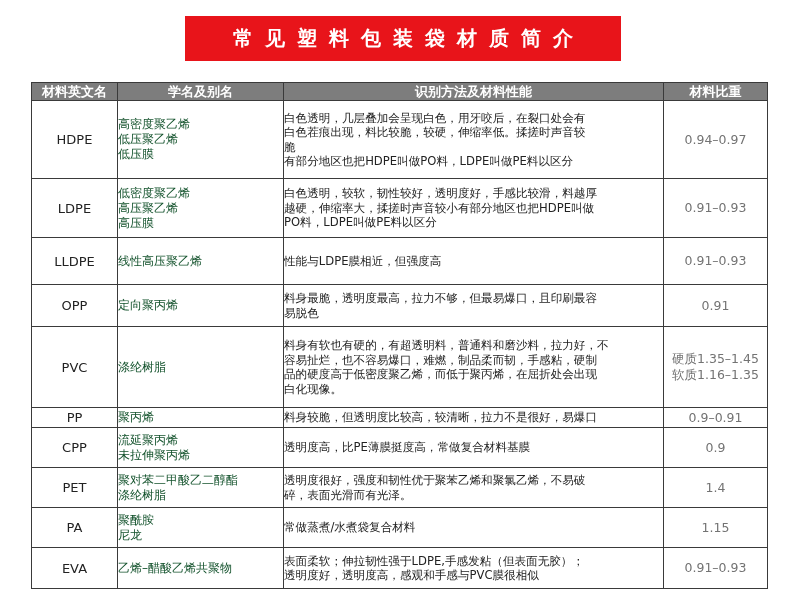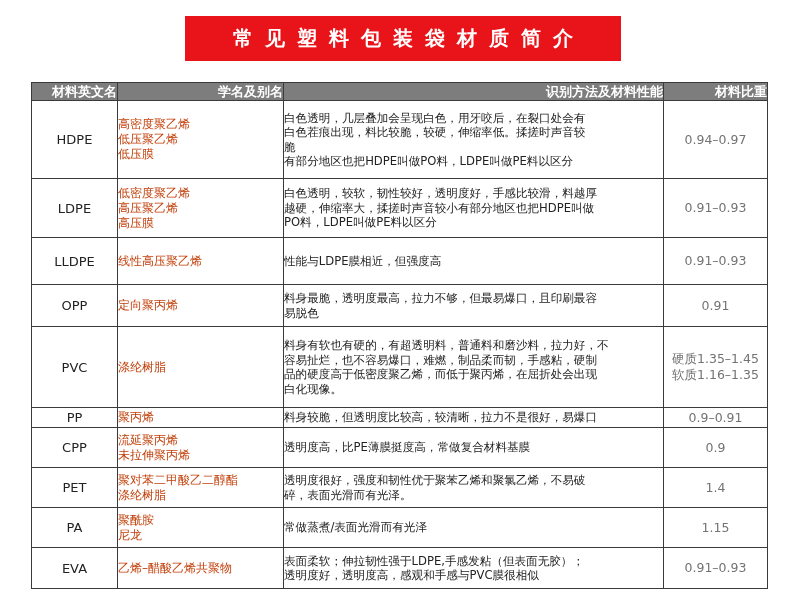--- a/index.html
+++ b/index.html
@@ -6,23 +6,23 @@
   body { width: 794px; height: 593px; position: relative; overflow: hidden;
          font-family: "DejaVu Sans", "Liberation Sans", sans-serif; color: #2a2a2a; }
   .banner { position: absolute; left: 185px; top: 16px; width: 436px; height: 45px;
             background: #e8141a; display: flex; align-items: center; justify-content: center; }
   .banner-title { color: #ffffff; font-weight: bold; font-size: 20px; letter-spacing: 12px;
                   padding-left: 12px; }
   table.materials { position: absolute; left: 31px; top: 82px; width: 736px;
                     border-collapse: collapse; table-layout: fixed; }
   table.materials th, table.materials td { border: 1.5px solid #3a3a3a; padding: 0; }
   table.materials th { background: #7d7d7d; color: #fff; font-weight: bold; font-size: 13px;
-                       height: 17px; line-height: 17px; text-align: right; }
+                       height: 17px; line-height: 17px; text-align: center; }
   td.code { text-align: center; font-size: 13px; color: #222; }
-  td.names { font-size: 12px; line-height: 15px; padding-left: 8px; color: #c2410c; }
+  td.names { font-size: 12px; line-height: 15px; padding-left: 8px; color: #14532d; }
   td.desc { font-size: 11.6px; line-height: 14.5px; padding: 0 6px; color: #222; }
   td.density { text-align: center; font-size: 12.5px; line-height: 16px; color: #737373; }
   .line { display: block; white-space: nowrap; overflow: hidden; }
 </style>
 </head>
 <body>
 
 <div class="banner">
   <span class="banner-title">常见塑料包装袋材质简介</span>
 </div>
@@ -156,21 +156,21 @@
           <span class="line">1.4</span>
         </td>
       </tr>
       <tr style="height: 40px;">
         <td class="code">PA</td>
         <td class="names">
           <span class="line">聚酰胺</span>
           <span class="line">尼龙</span>
         </td>
         <td class="desc">
-          <span class="line">常做蒸煮/表面光滑而有光泽</span>
+          <span class="line">常做蒸煮/水煮袋复合材料</span>
         </td>
         <td class="density">
           <span class="line">1.15</span>
         </td>
       </tr>
       <tr style="height: 41px;">
         <td class="code">EVA</td>
         <td class="names">
           <span class="line">乙烯–醋酸乙烯共聚物</span>
         </td>

